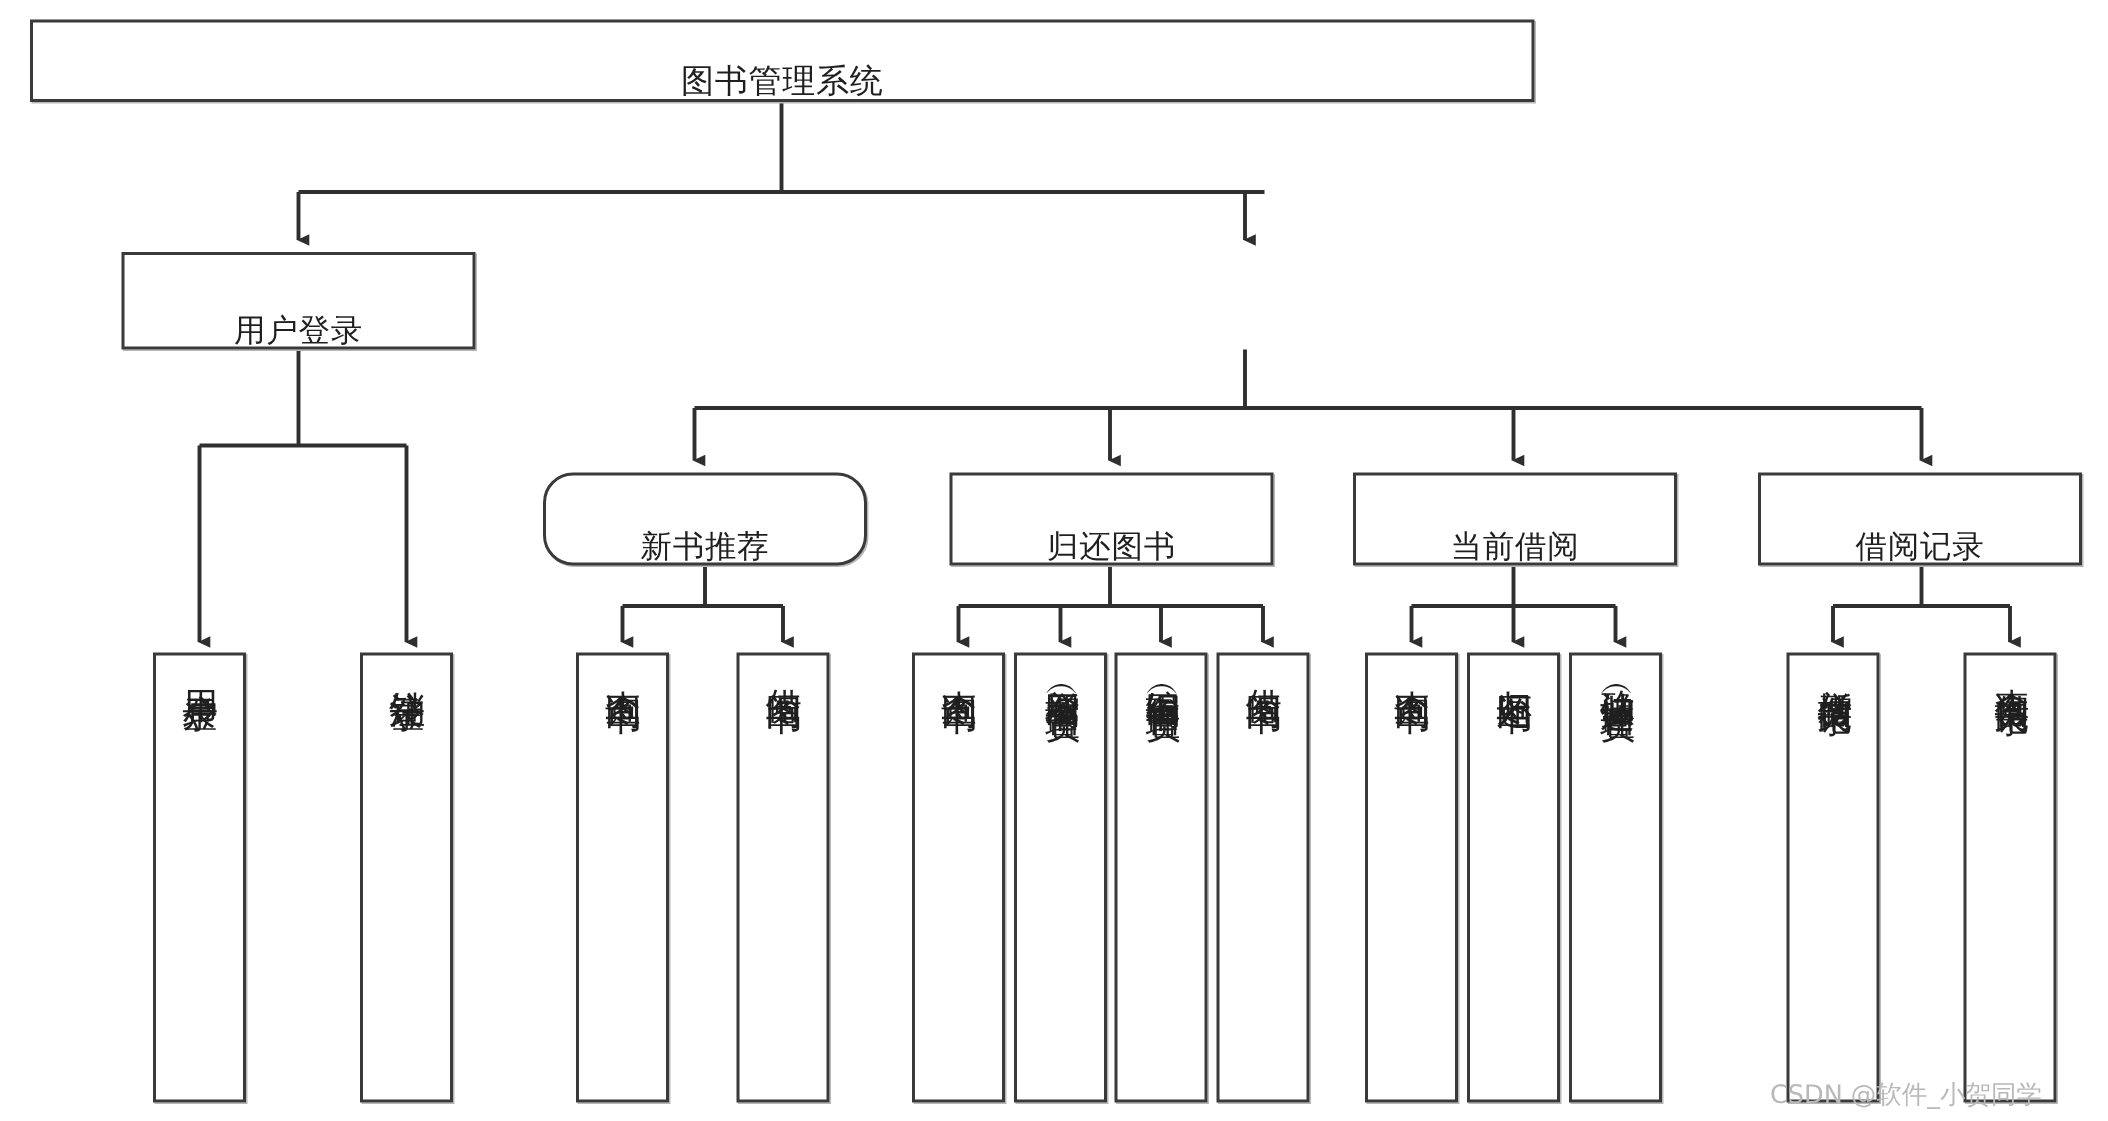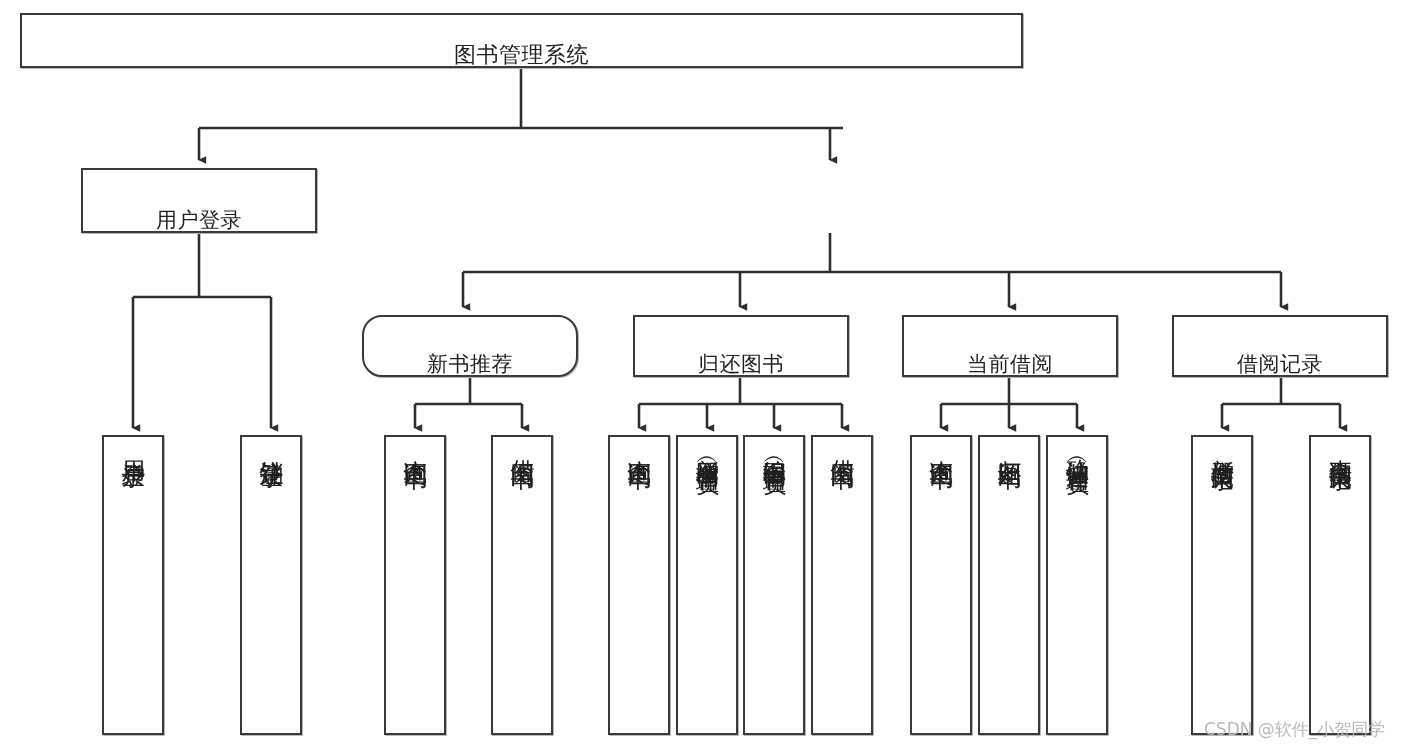--- a/index.html
+++ b/index.html
@@ -192,15 +192,15 @@
     <span class="label">确认归还（管理员）</span>
   </div>
 
   <div class="node vert tall-text" style="left:1191px; top:435px; width:62px; height:300px;">
     <span class="label">新增借阅记录</span>
   </div>
   <div class="node vert tall-text" style="left:1309px; top:435px; width:62px; height:300px;">
     <span class="label">查询借阅记录</span>
   </div>
 
-  <div class="watermark" style="left:1180px; top:718px;margin-left:24px;">CSDN @软件_小贺同学</div>
+  <div class="watermark" style="left:1180px; top:718px;">CSDN @软件_小贺同学</div>
 
 </div>
 
 </body></html>

